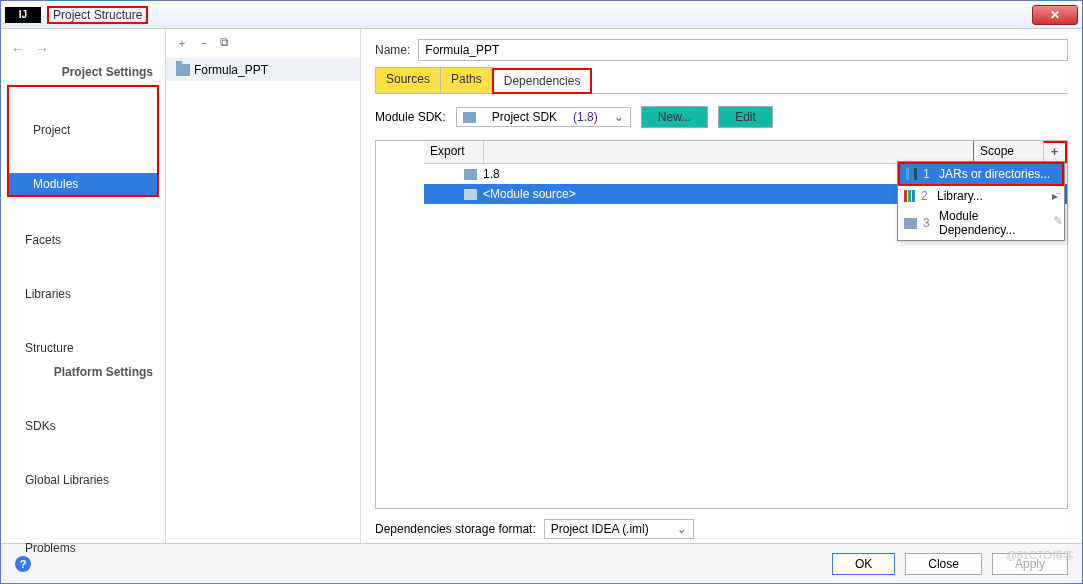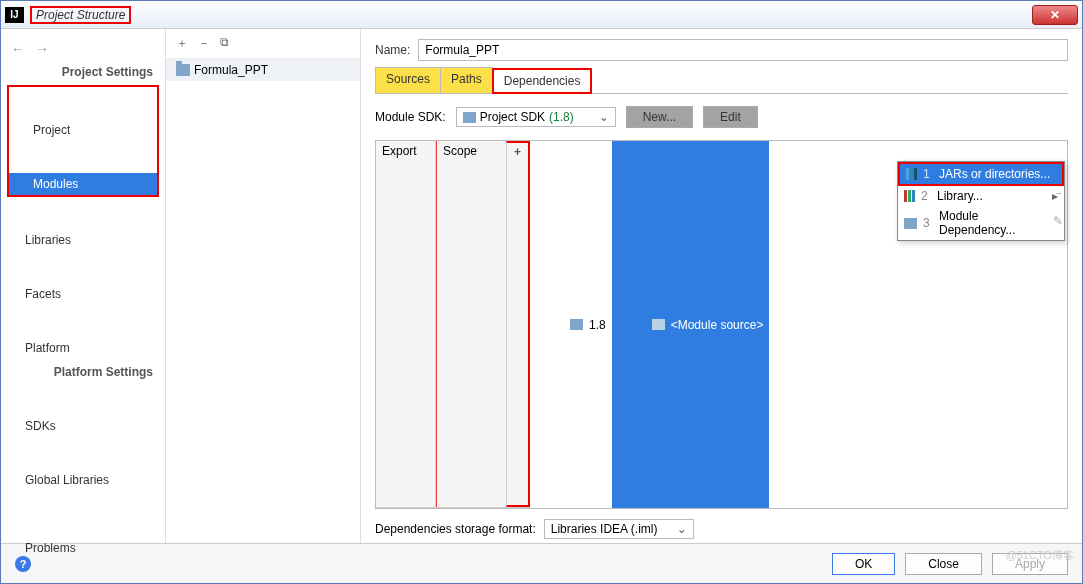--- a/index.html
+++ b/index.html
@@ -1,19 +1,19 @@
 <!DOCTYPE html>
 <html><head>
 <meta charset="utf-8">
 <style>
 * { box-sizing: border-box; margin: 0; padding: 0; font-family: "Segoe UI", Tahoma, sans-serif; font-size: 12px; }
 body { background: #fff; width: 1083px; height: 584px; overflow: hidden; position: relative; border: 1px solid #5a7ab8; }
 .titlebar { height: 28px; background: linear-gradient(#fdfdfe,#e8eef7); display: flex; align-items: center; padding: 0 4px; border-bottom: 1px solid #ccc; }
-.titlebar .app-icon { width: 19px; height: 16px; background: #000; color:#fff; font-size:10px; font-weight:bold; display:flex;align-items:center;justify-content:center; margin-right: 6px; }
-.titlebar .title { color: #333; font-style: italic; }
+.titlebar .app-icon { width: 36px; height: 16px; background: #000; color:#fff; font-size:10px; font-weight:bold; display:flex;align-items:center;justify-content:center; margin-right: 6px; }
+.titlebar .title { color: #333; }
 .titlebar .title-hl { border: 2px solid #e00; padding: 0 4px; }
 .titlebar .spacer { flex: 1; }
 .close-btn { width: 46px; height: 20px; background: linear-gradient(#e88,#c33); border:1px solid #a02020; border-radius:3px; color:#fff; display:flex;align-items:center;justify-content:center; font-weight:bold; }
 .main { display: flex; height: calc(100% - 28px - 40px); }
 .left { width: 165px; border-right: 1px solid #ddd; padding: 6px 0; background:#fff; }
 .nav-hdr { display:flex; gap:10px; padding:4px 10px; color:#999; }
 .nav-arrow { font-size:14px; }
 .section-title { font-weight: bold; color:#555; padding: 6px 12px 4px; text-align: right; }
 .nav-item { padding: 4px 14px 4px 24px; color:#333; cursor:pointer;margin-top:32px; }
 .nav-item.selected { background:#2f7de1; color:#fff; }
@@ -25,24 +25,24 @@
 .folder-icon::before { content:""; position:absolute; top:-3px; left:0; width:6px; height:3px; background:#7fa6c9; }
 .right { flex:1; padding: 10px 14px 0 14px; display:flex; flex-direction:column; }
 .name-row { display:flex; align-items:center; gap:8px; margin-bottom:6px; }
 .name-row label { color:#333; }
 .name-row input { flex:1; border:1px solid #bbb; padding:3px 6px; background:#fff; }
 .tabs { display:flex; border-bottom:1px solid #bbb; }
 .tab { padding:4px 10px; border:1px solid #bbb; border-bottom:none; background:#fde047; margin-right:-1px; color:#333; }
 .tab.active { background:#fff; position:relative; top:1px; }
 .tab-hl { border:2px solid #e00; }
 .sdk-row { display:flex; align-items:center; gap:10px; margin:12px 0; }
-.sdk-select { display:flex; align-items:center; gap:4px; border:1px solid #bbb; padding:2px 6px; background:#fff; min-width:160px; }
+.sdk-select { display:flex; align-items:center; gap:16px; border:1px solid #bbb; padding:2px 6px; background:#fff; min-width:160px; }
 .sdk-select .chev { margin-left:auto; color:#666; }
-.btn { border:1px solid #aaa; background:#a3a3a3; padding:3px 16px; color:#333; }
-.dep-table { border:1px solid #bbb; flex:1; display:flex; flex-direction:row; position:relative; min-height:280px; }
+.btn { border:1px solid #aaa; background:#14b8a6; padding:3px 16px; color:#333; }
+.dep-table { border:1px solid #bbb; flex:1; display:flex; flex-direction:column; position:relative; min-height:280px;padding-left:48px; }
 .dep-head { display:flex; background:#f5f5f5; border-bottom:1px solid #ccc; }
 .dep-head .col-export { width:60px; padding:3px 6px; border-right:1px solid #ccc; }
 .dep-head .col-mid { flex:1; }
 .dep-head .col-scope { width:70px; padding:3px 6px; border-left:1px solid #ef4444; }
 .dep-head .col-add { width:24px; text-align:center; border-left:1px solid #ccc; padding:2px 0; }
 .add-hl { border:2px solid #e00; font-weight:bold; color:#555; }
 .dep-row { display:flex; align-items:center; padding:3px 6px 3px 40px; gap:6px; }
 .dep-row.sel { background:#2f7de1; color:#fff; }
 .dep-popup { position:absolute; top:20px; right:2px; width:168px; background:#fff; border:1px solid #888; box-shadow:2px 2px 6px rgba(0,0,0,.2); }
 .pop-item { display:flex; align-items:center; gap:6px; padding:3px 6px; }
@@ -82,23 +82,23 @@
   <div class="left">
     <div class="nav-hdr">
       <span class="nav-arrow">←</span>
       <span class="nav-arrow">→</span>
     </div>
     <div class="section-title">Project Settings</div>
     <div class="nav-group-hl">
       <div class="nav-item">Project</div>
       <div class="nav-item selected">Modules</div>
     </div>
+    <div class="nav-item">Facets</div>
     <div class="nav-item">Libraries</div>
-    <div class="nav-item">Facets</div>
-    <div class="nav-item">Platform</div>
+    <div class="nav-item">Structure</div>
     <div class="section-title">Platform Settings</div>
     <div class="nav-item">SDKs</div>
     <div class="nav-item">Global Libraries</div>
     <div style="height:14px"></div>
     <div class="nav-item">Problems</div>
   </div>
 
   <div class="mid">
     <div class="mid-toolbar">
       <span>＋</span>
@@ -119,21 +119,21 @@
     <div class="tabs">
       <div class="tab">Sources</div>
       <div class="tab">Paths</div>
       <div class="tab active tab-hl">Dependencies</div>
     </div>
     <div class="sdk-row">
       <span>Module SDK:</span>
       <div class="sdk-select">
         <span class="folder-sm"></span>
         <span>Project SDK</span>
-        <span style="color:#15803d">(1.8)</span>
+        <span style="color:#4c1d95">(1.8)</span>
         <span class="chev">⌄</span>
       </div>
       <button class="btn">New...</button>
       <button class="btn">Edit</button>
     </div>
 
     <div class="dep-table">
       <div class="dep-head">
         <div class="col-export">Export</div>
         <div class="col-mid"></div>
@@ -178,21 +178,21 @@
 
       <div class="side-icons">
         <span>－</span>
         <span>✎</span>
       </div>
     </div>
 
     <div class="storage-row">
       <span>Dependencies storage format:</span>
       <div class="storage-select">
-        <span>Libraries IDEA (.iml)</span>
+        <span>Project IDEA (.iml)</span>
         <span style="margin-left:auto;color:#666">⌄</span>
       </div>
     </div>
   </div>
 </div>
 
 <div class="footer">
   <div class="help">?</div>
   <div class="fspacer"></div>
   <button class="fbtn primary">OK</button>

